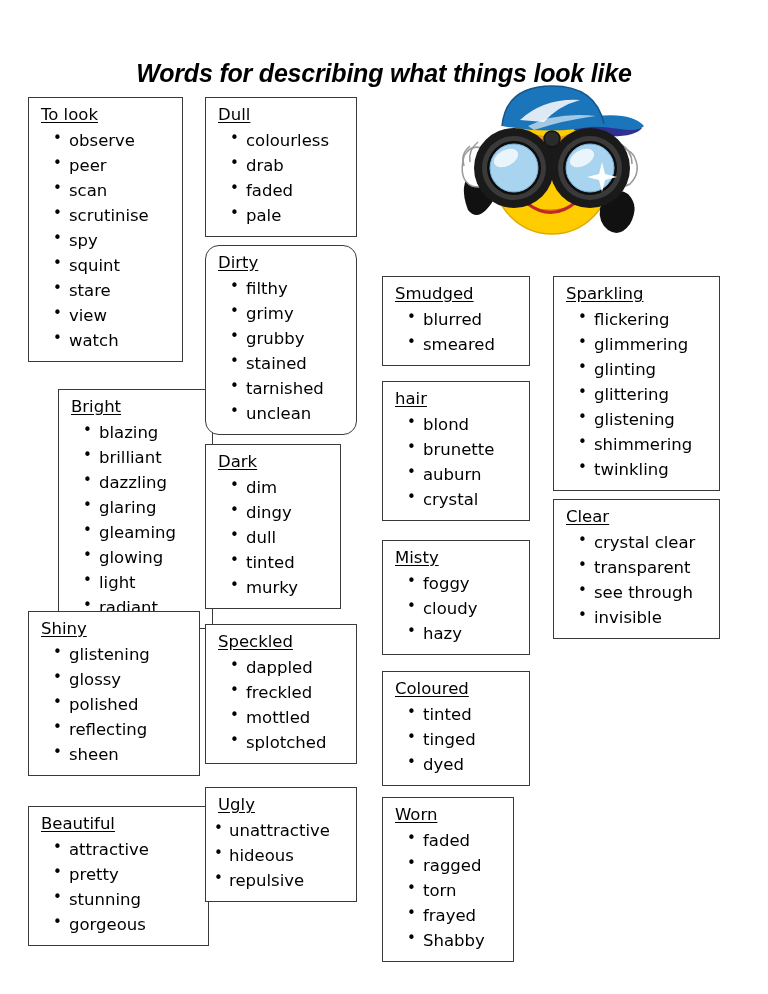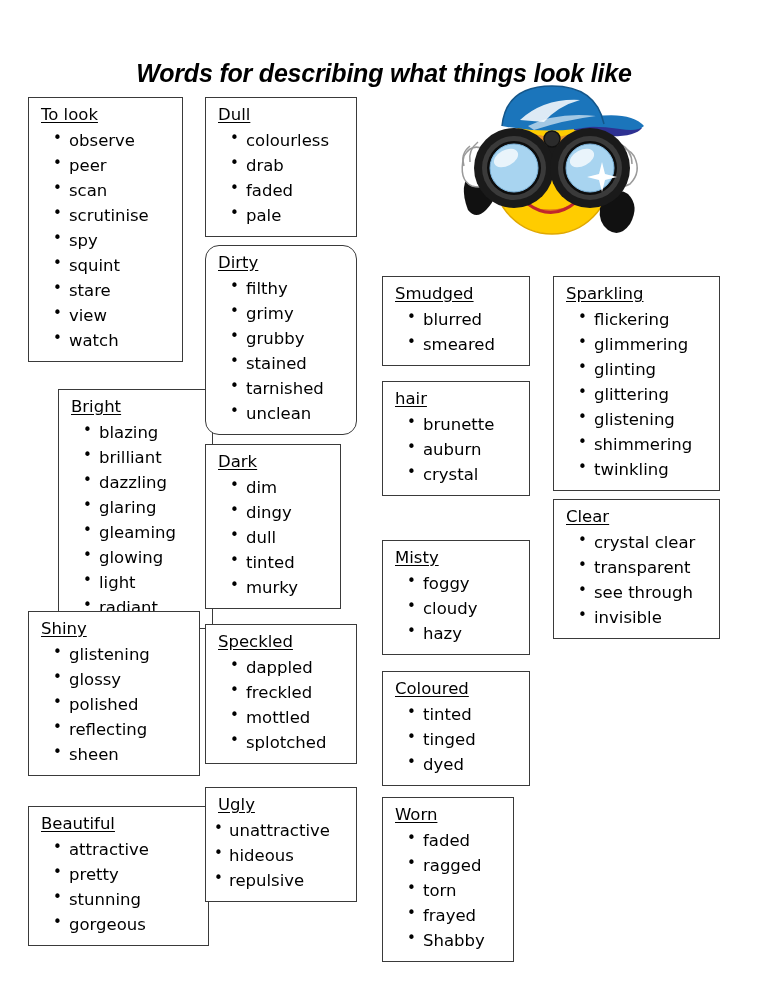--- a/index.html
+++ b/index.html
@@ -213,20 +213,21 @@
   <div class="heading">Smudged</div>
   <ul>
     <li>blurred</li>
     <li>smeared</li>
   </ul>
 </div>
 
 <div class="wordbox" id="box-hair">
   <div class="heading">hair</div>
   <ul>
+    <li>blond</li>
     <li>brunette</li>
     <li>auburn</li>
     <li>crystal</li>
   </ul>
 </div>
 
 <div class="wordbox" id="box-misty">
   <div class="heading">Misty</div>
   <ul>
     <li>foggy</li>

